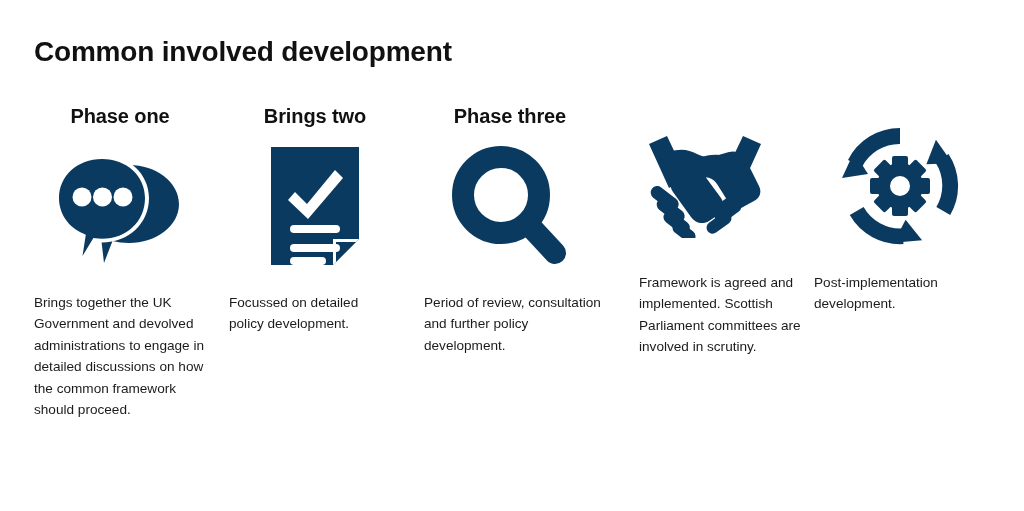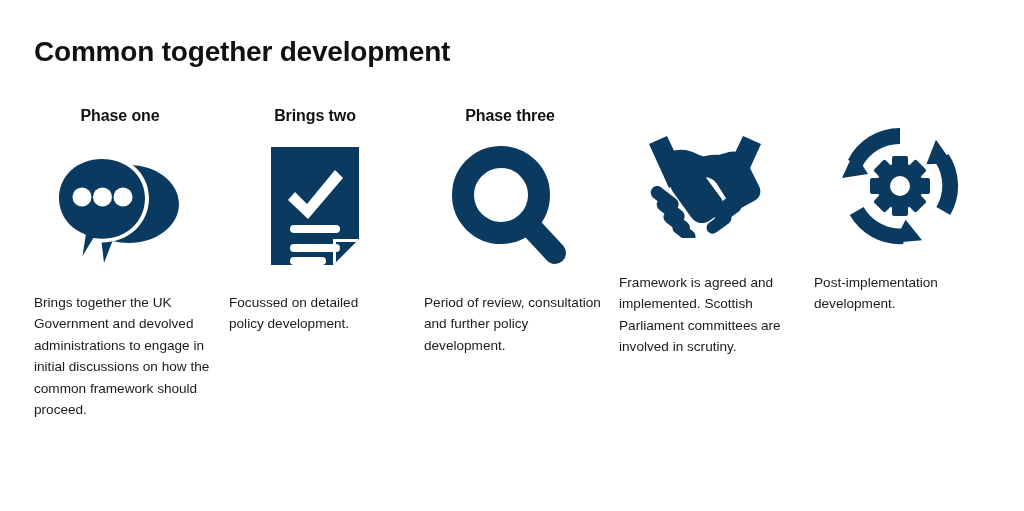--- a/index.html
+++ b/index.html
@@ -41,21 +41,21 @@
   .col {
     width: 195px;
     flex: 0 0 195px;
     display: flex;
     flex-direction: column;
     align-items: flex-start;
   }
   .phase-heading {
     width: 172px;
     text-align: center;
-    font-size: 16px;
+    font-size: 20px;
     font-weight: bold;
     color: #111111;
     letter-spacing: -0.1px;
     line-height: 20px;
     white-space: nowrap;
   }
   .icon-wrap {
     width: 172px;
     height: 132px;
     margin-top: 14px;
@@ -70,50 +70,50 @@
     margin-top: 20px;
     width: 180px;
     font-size: 13.6px;
     line-height: 21.4px;
     color: #1b1b1b;
   }
   
   .col-1 .desc { width: 178px; }
   .col-2 .desc { width: 166px; }
   .col-3 .desc { width: 178px; }
-  .col-4 .desc { width: 176px; }
+  .col-4 .desc { width: 176px; margin-left: 20px; }
   .col-5 .desc { width: 176px; }
 </style>
 </head>
 <body>
 
 <div class="page">
 
-  <div class="title">Common together development</div>
+  <div class="title">Common involved development</div>
 
   <div class="columns">
 
     <div class="col col-1">
       <div class="phase-heading">Phase one</div>
       <div class="icon-wrap">
         <svg width="130" height="122" viewBox="0 0 130 122" aria-hidden="true">
           <g fill="#0b3a60">
 
             <path d="M74 20 C101 20 124 37 124 59 C124 81 101 98 74 98 C68 98 62.5 97.3 57.5 96 L57.5 96 L49 118 L46 92 C35 85 29 73 29 59 C29 37 47 20 74 20 Z"></path>
 
             <path d="M47 10 C20 10 0 29 0 53 C0 70 10 85 26 92 L22 120 L40 97 C42.3 97.3 44.6 97.5 47 97.5 C74 97.5 94 78 94 53 C94 29 74 10 47 10 Z" fill="#ffffff"></path>
             <path d="M47 14 C22.2 14 4 31.3 4 53 C4 68.6 13.4 82.2 28.2 88.6 L30.8 89.7 L27.5 111 L38.4 93.1 L40.4 93.3 C42.6 93.6 44.8 93.7 47 93.7 C71.8 93.7 90 76.4 90 53 C90 31.3 71.8 14 47 14 Z"></path>
 
             <circle cx="27" cy="52" r="9.5" fill="#ffffff"></circle>
             <circle cx="47.5" cy="52" r="9.5" fill="#ffffff"></circle>
             <circle cx="68" cy="52" r="9.5" fill="#ffffff"></circle>
           </g>
         </svg>
       </div>
-      <div class="desc">Brings together the UK Government and devolved administrations to engage in initial discussions on how the common framework should proceed.</div>
+      <div class="desc">Brings together the UK Government and devolved administrations to engage in detailed discussions on how the common framework should proceed.</div>
     </div>
 
     <div class="col col-2">
       <div class="phase-heading">Brings two</div>
       <div class="icon-wrap">
         <svg width="92" height="122" viewBox="0 0 92 122" aria-hidden="true">
           <g fill="#0b3a60">
 
             <path d="M2 2 L90 2 L90 94 L64 120 L2 120 Z"></path>
 

